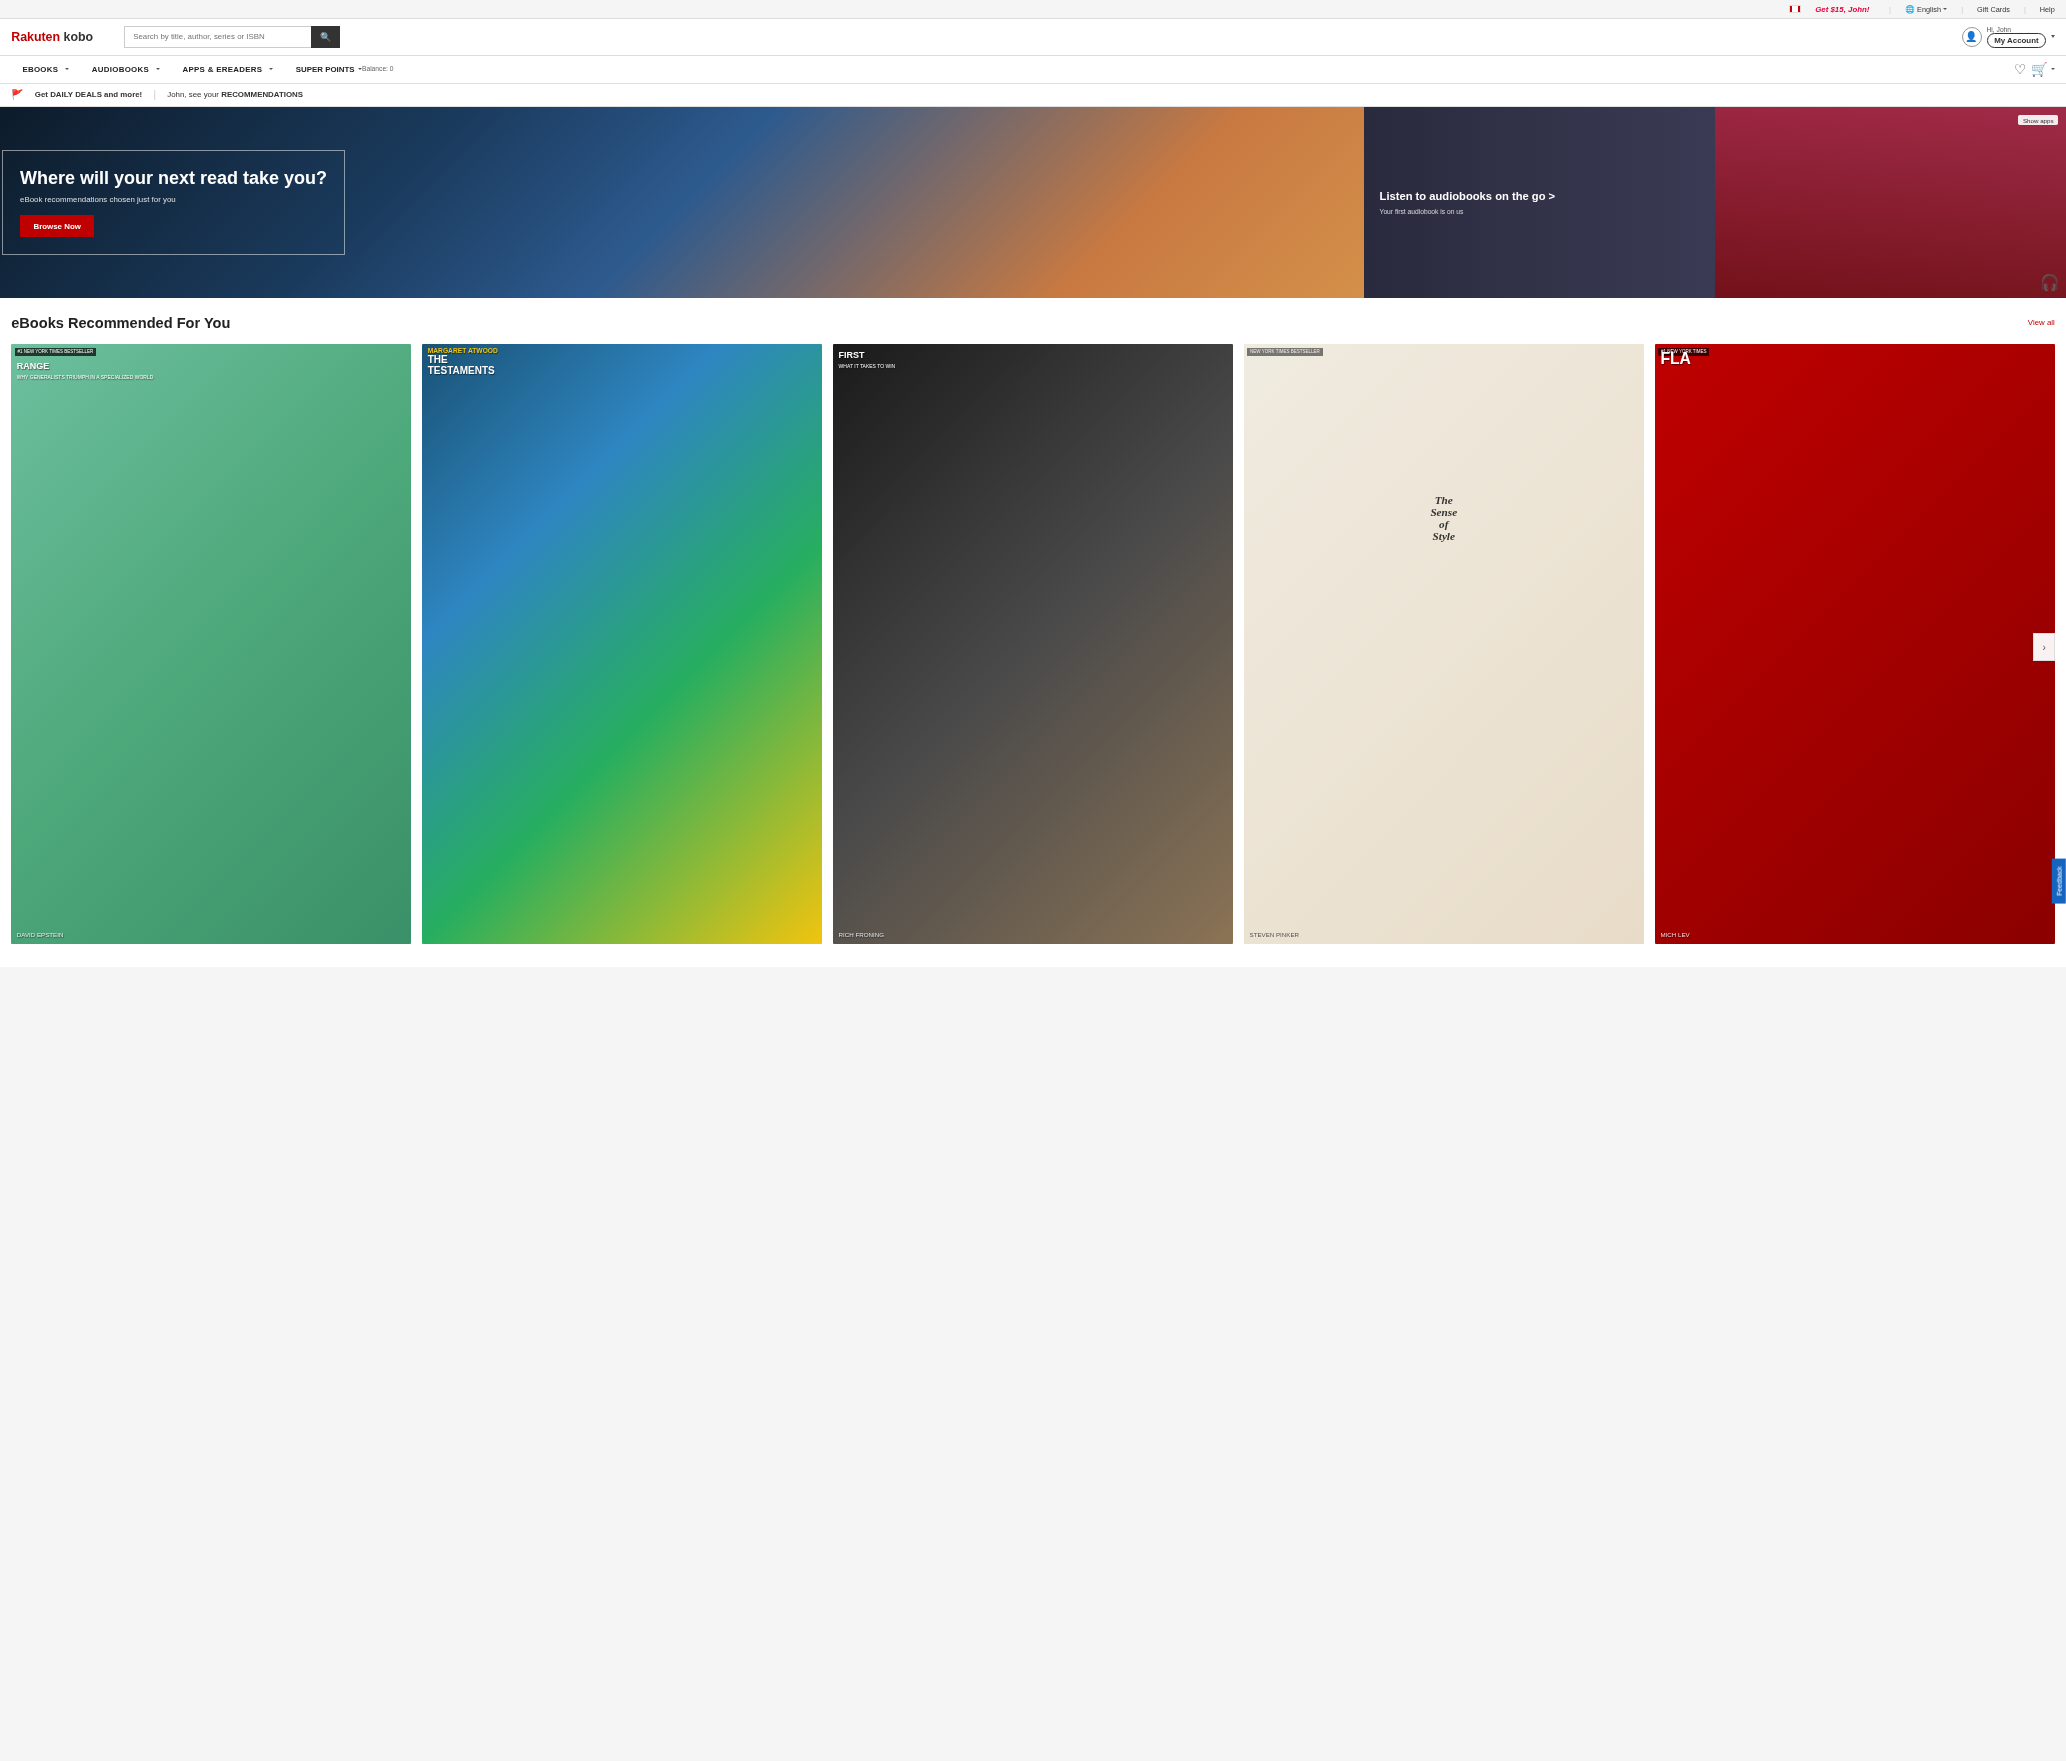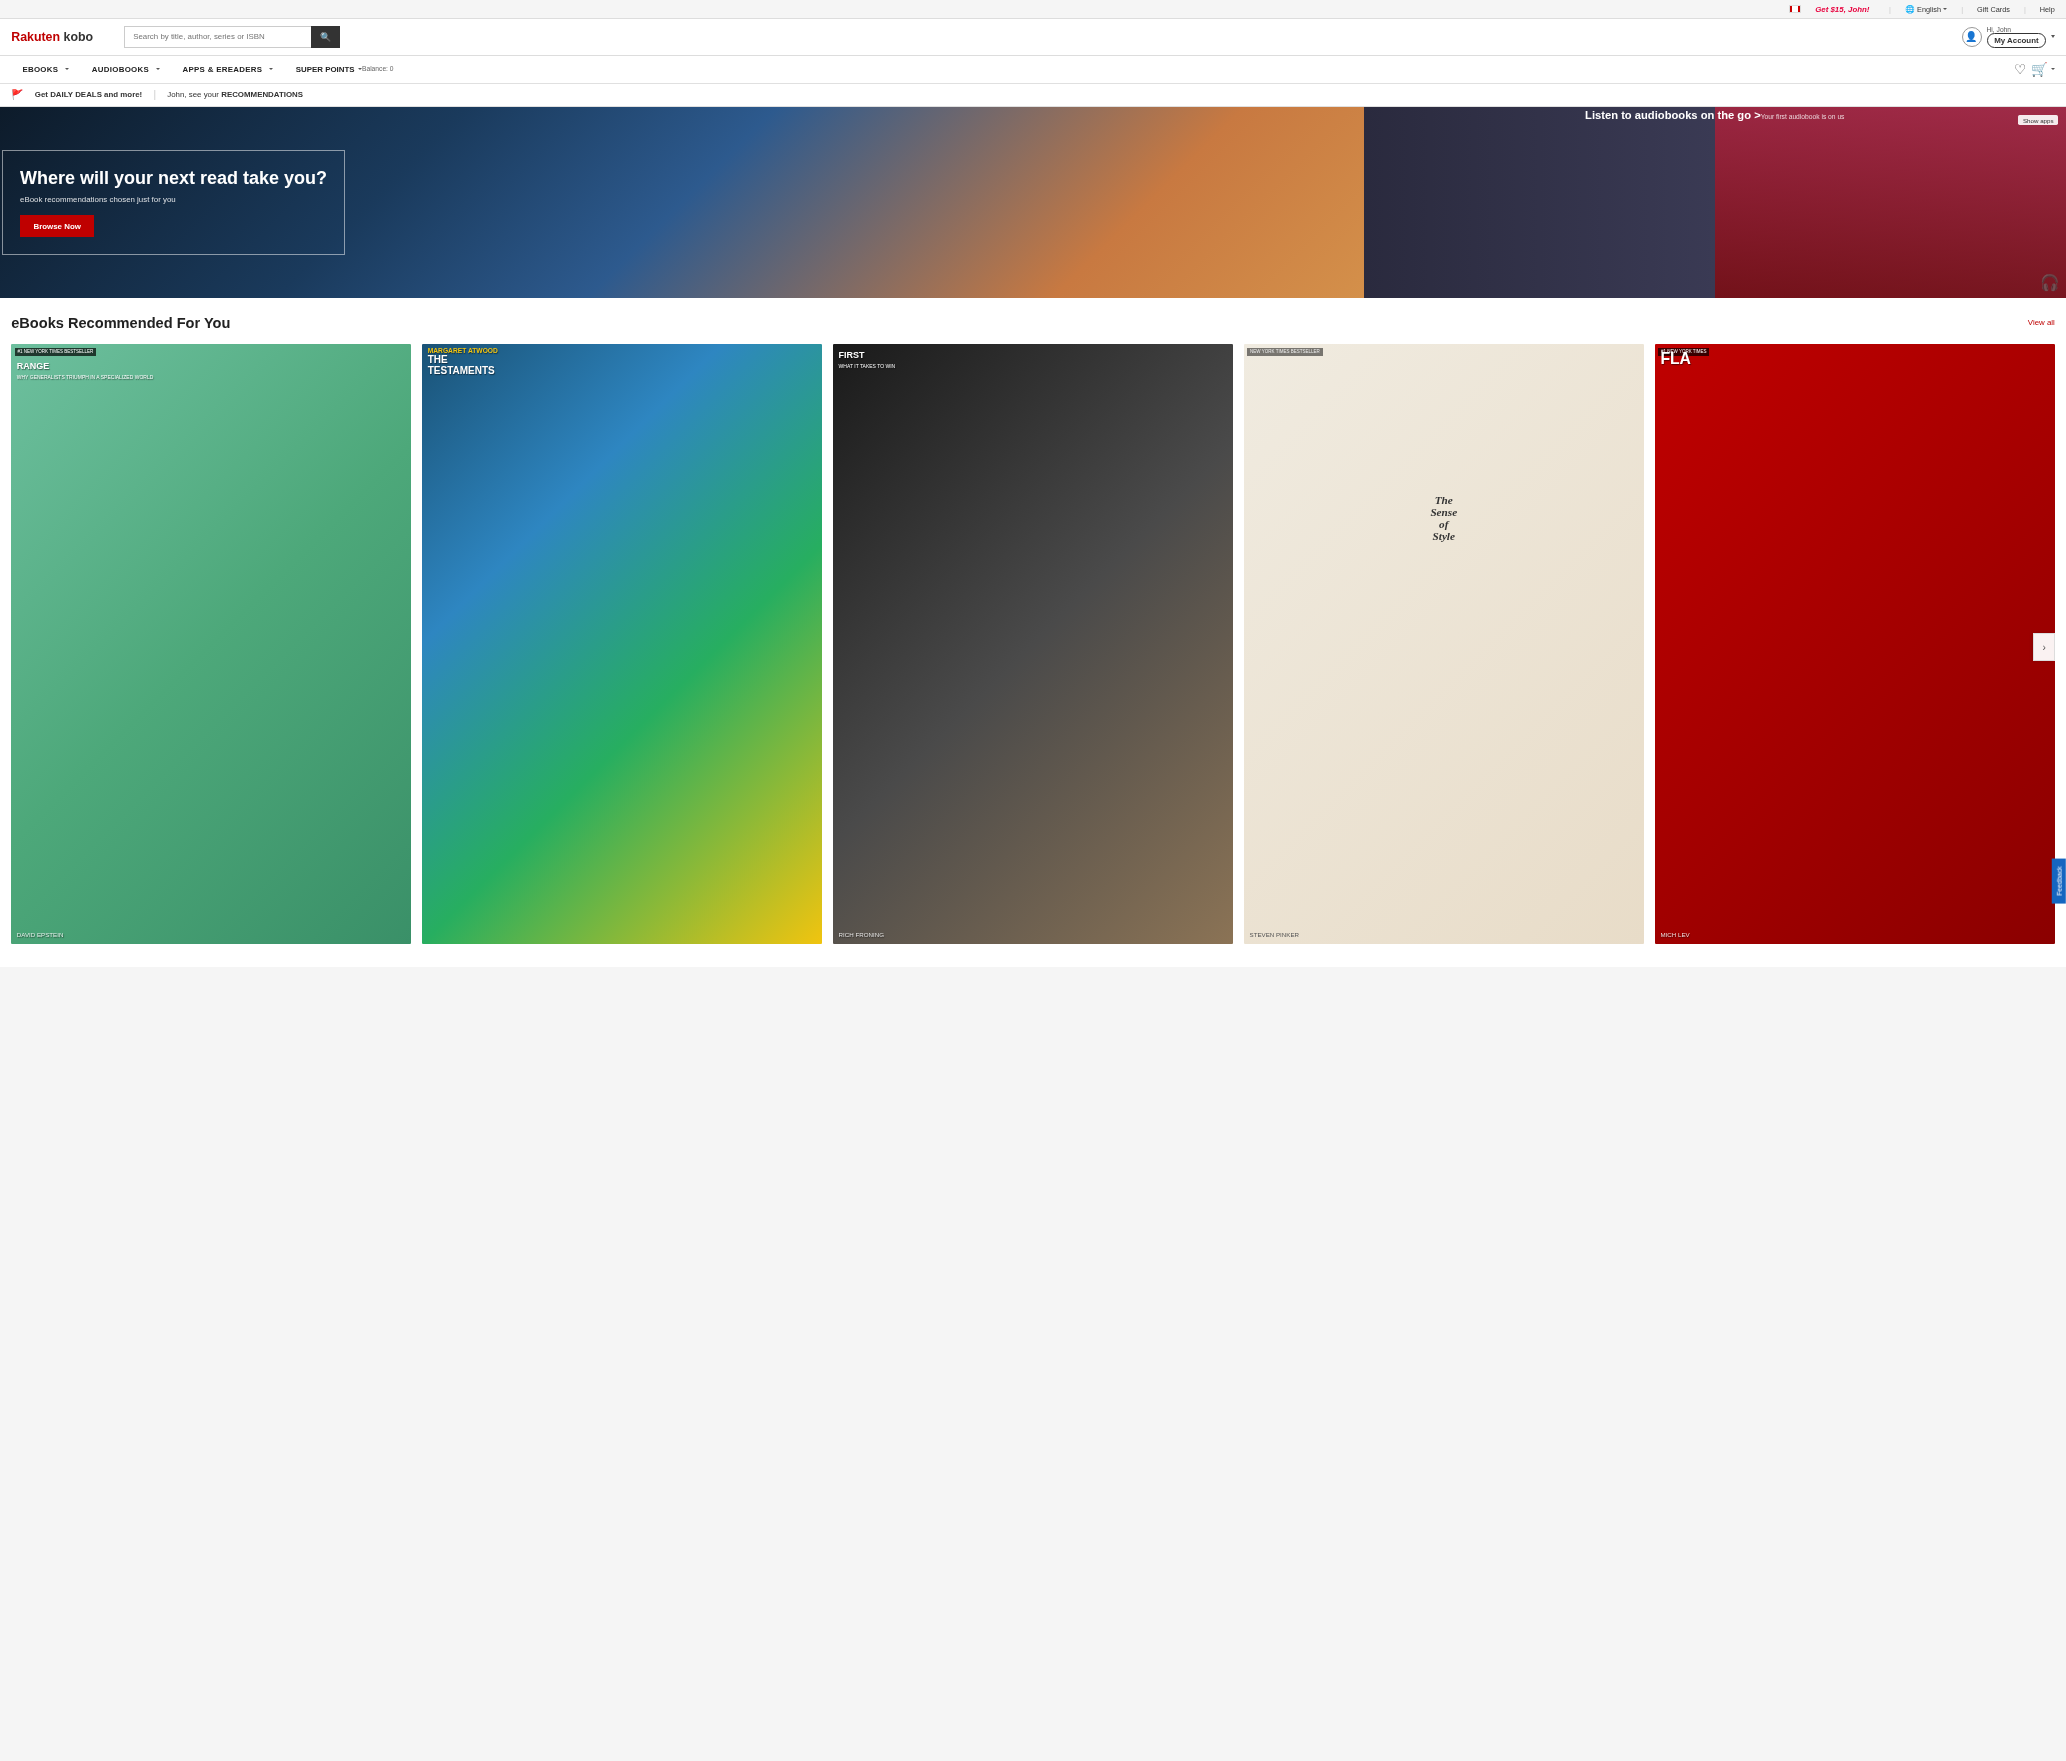--- a/index.html
+++ b/index.html
@@ -278,24 +278,24 @@
     .hero-right {
       flex: 0 0 34%;
       display: flex;
       flex-direction: column;
       height: 100%;
     }
     .hero-right-top {
       flex: 1;
       background: linear-gradient(to right, #2a2a3e, #4a4a6a);
       position: relative;
-      padding: 2px;
+      padding: 16px;
       overflow: hidden;
       display: flex;
-      flex-direction: row;
+      flex-direction: column;
       justify-content: center;
     }
     .hero-right-top-bg {
       position: absolute;
       right: 0; top: 0; bottom: 0;
       width: 50%;
       background: linear-gradient(to bottom, #c41e3a, #8b0000);
       opacity: 0.7;
     }
     .show-apps-badge {

